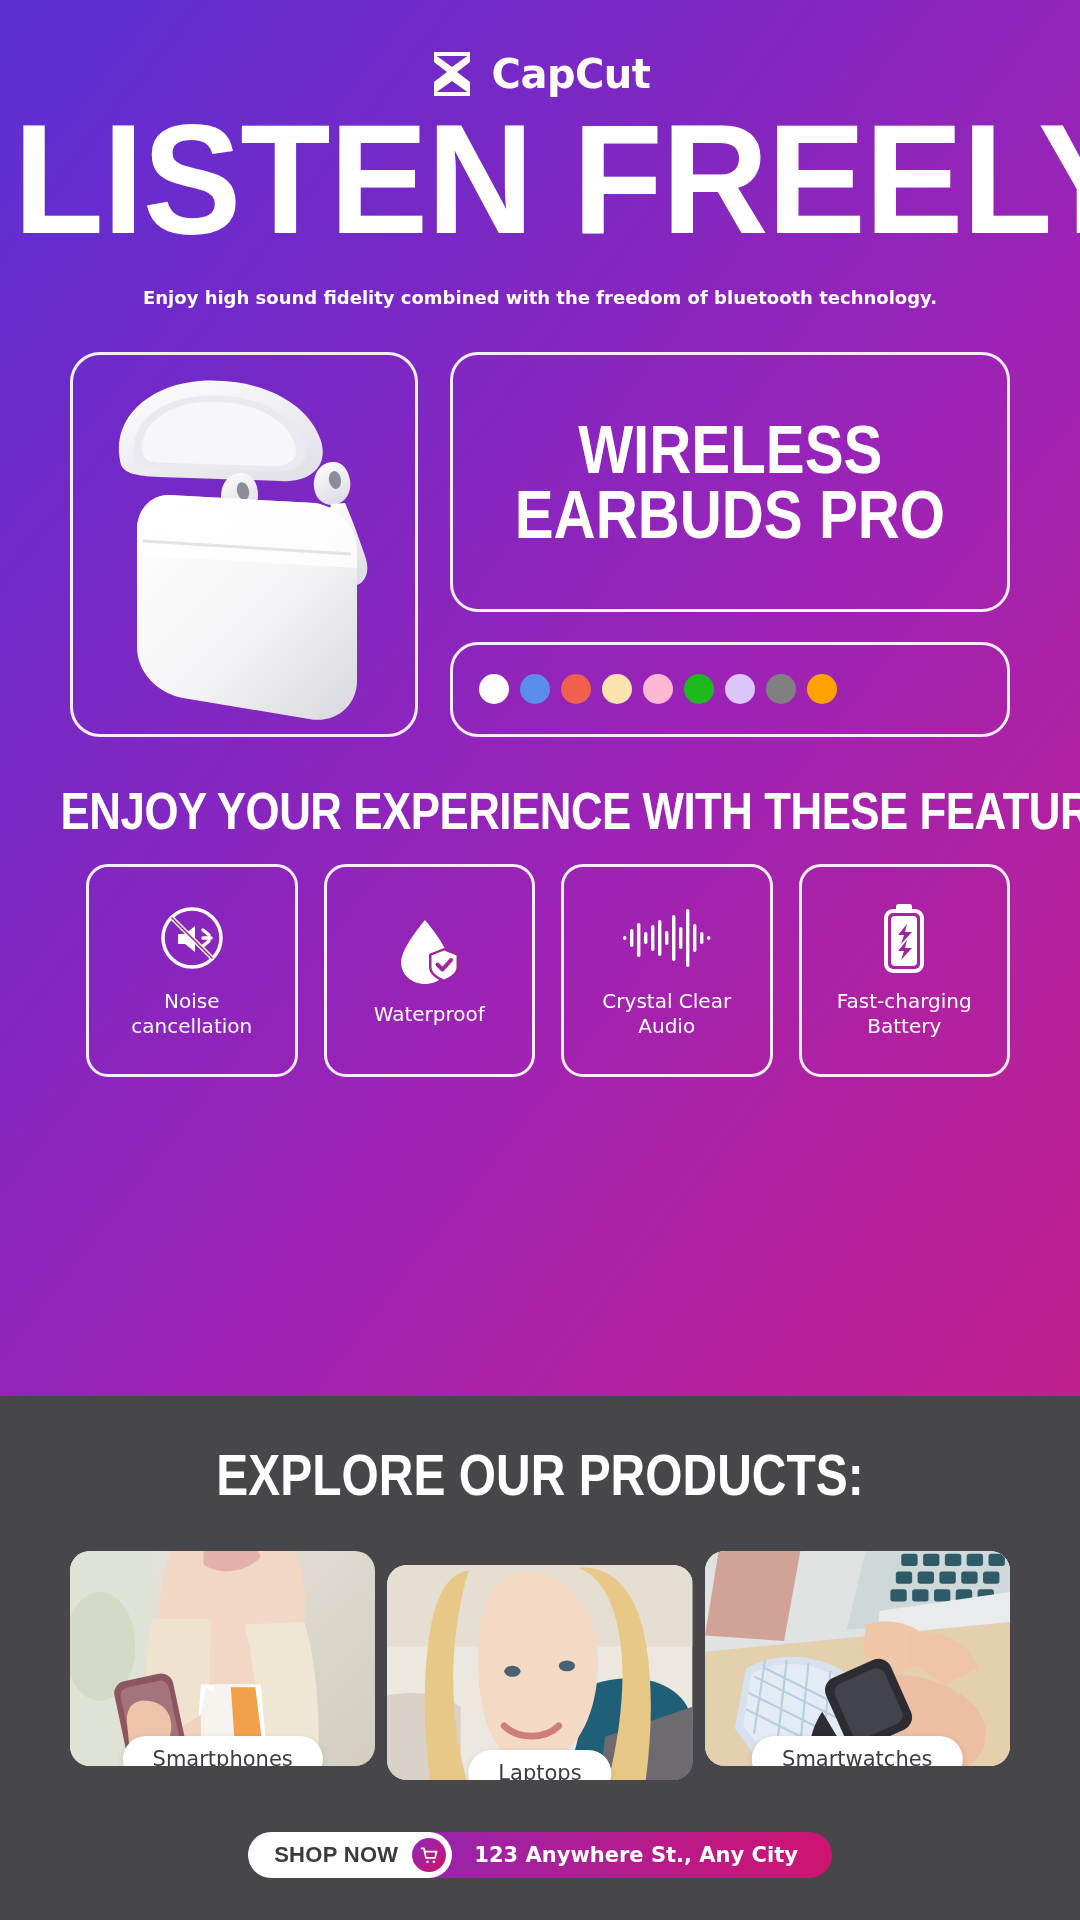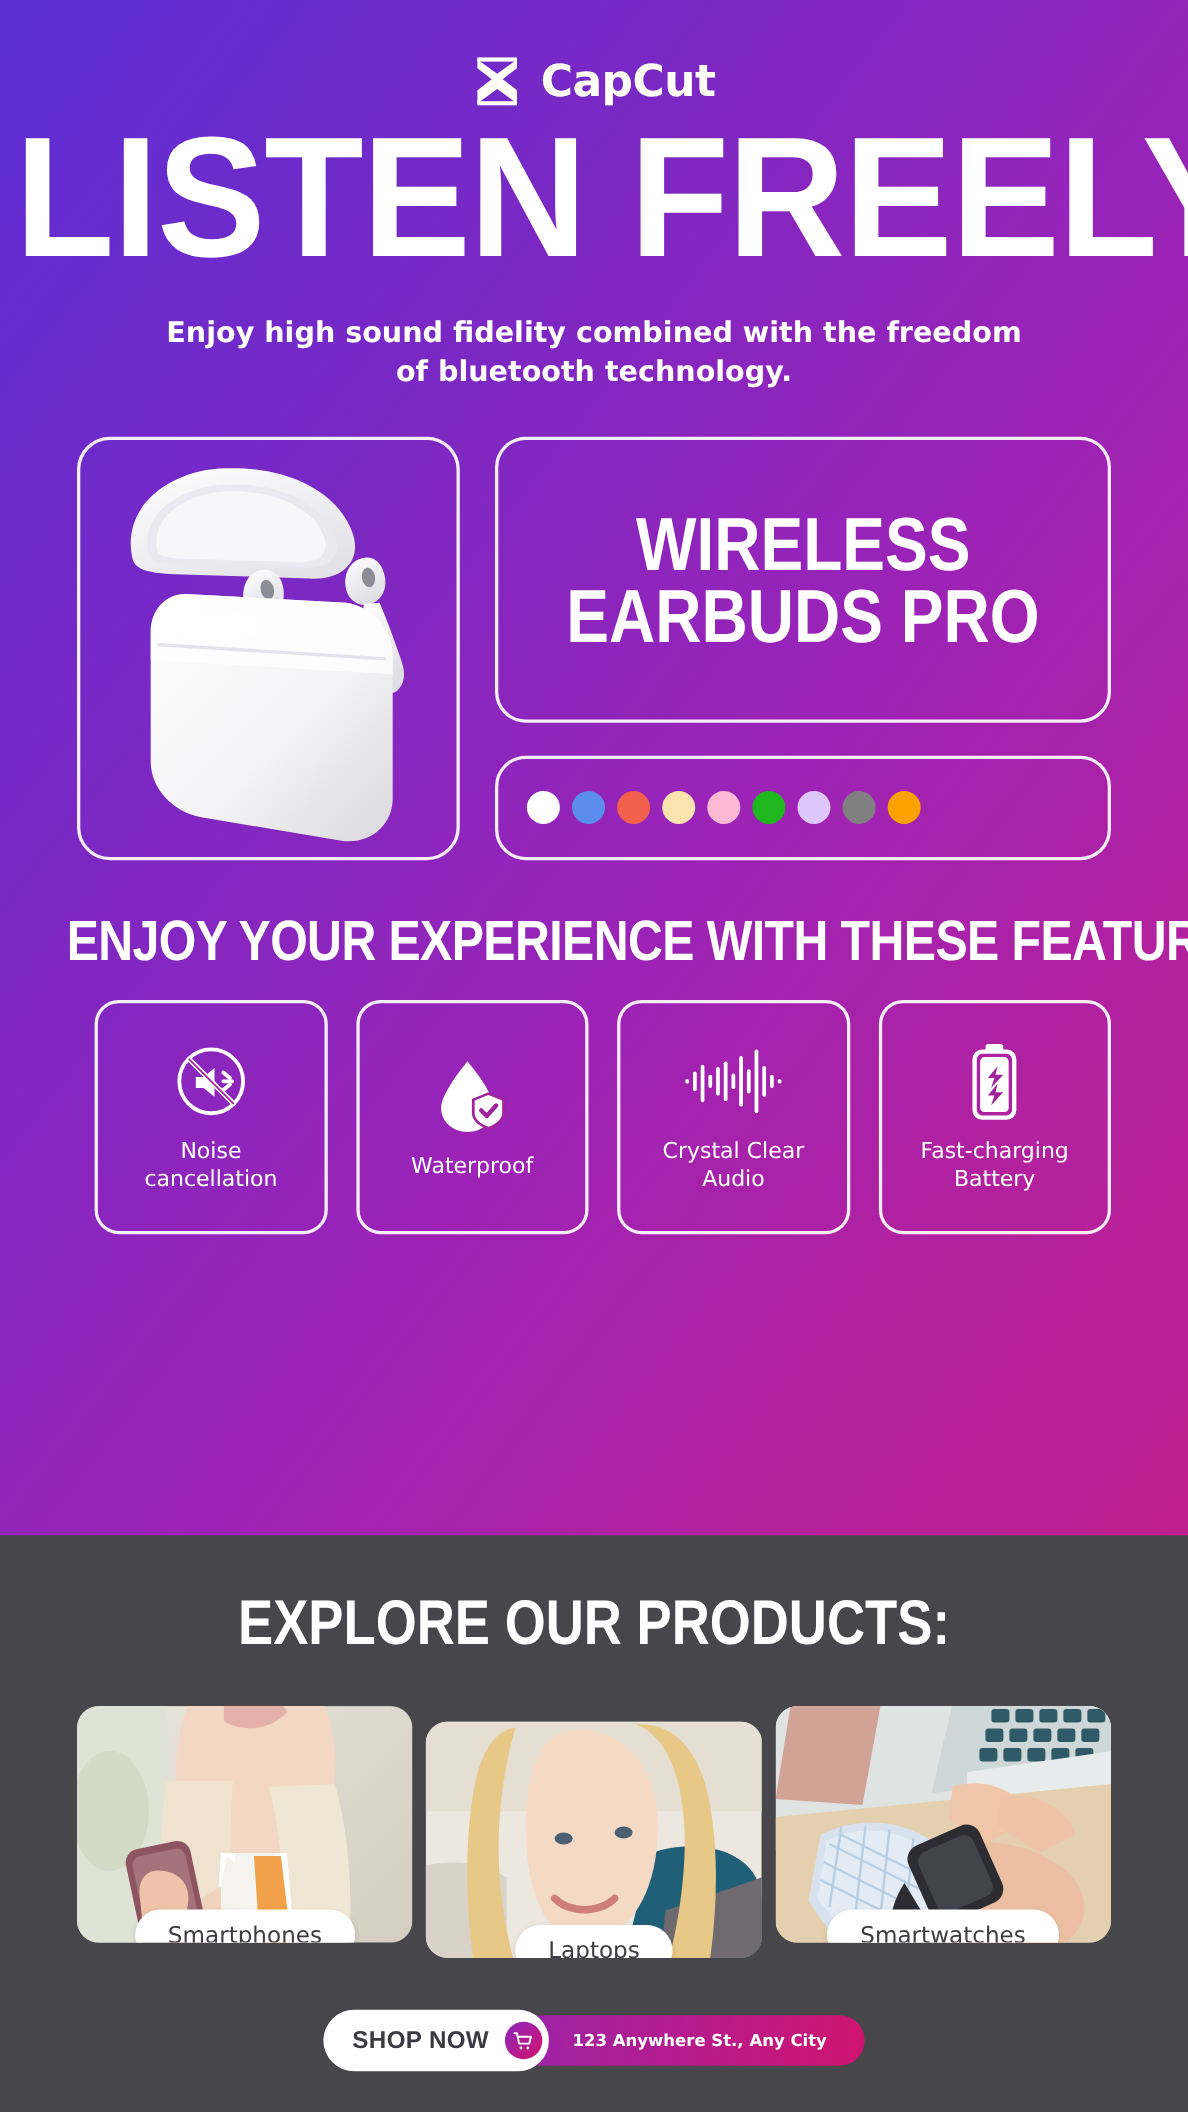--- a/index.html
+++ b/index.html
@@ -61,21 +61,21 @@
     transform-origin: center top;
     white-space: nowrap;
   }
 
   .subtitle {
     margin: 62px auto 0;
     width: 800px;
     text-align: center;
     color: #ffffff;
     font-family: "DejaVu Sans", sans-serif;
-    font-size: 26px;
+    font-size: 18px;
     font-weight: 700;
     line-height: 1.32;
   }
 
   
   .product-row {
     display: flex;
     gap: 32px;
     margin-top: 42px;
     height: 385px;
@@ -246,40 +246,40 @@
     border-radius: 30px;
     background: linear-gradient(95deg, #7c2bc9 0%, #a4219f 45%, #cf1470 100%);
     padding-right: 34px;
   }
   .cta-btn {
     display: flex;
     align-items: center;
     gap: 14px;
     background: #fff;
     border-radius: 30px;
-    height: 56px;
+    height: 46px;
     padding: 0 6px 0 26px;
   }
   .cta-btn-label {
     color: #3a3a40;
     font-family: "Liberation Sans", sans-serif;
     font-weight: 700;
     font-size: 22px;
     letter-spacing: 0.3px;
   }
   .cart-circle {
     width: 34px; height: 34px; border-radius: 50%;
     background: linear-gradient(135deg, #8b27bf, #d3126b);
     display: flex; align-items: center; justify-content: center;
   }
   .cta-address {
     color: #fff;
     font-family: "DejaVu Sans", sans-serif;
     font-weight: 700;
-    font-size: 15px;
+    font-size: 21px;
     padding-left: 22px;
     white-space: nowrap;
   }
 
   
   .earbuds { position: absolute; left: 0; top: 0; }
 </style>
 </head>
 <body>
 

